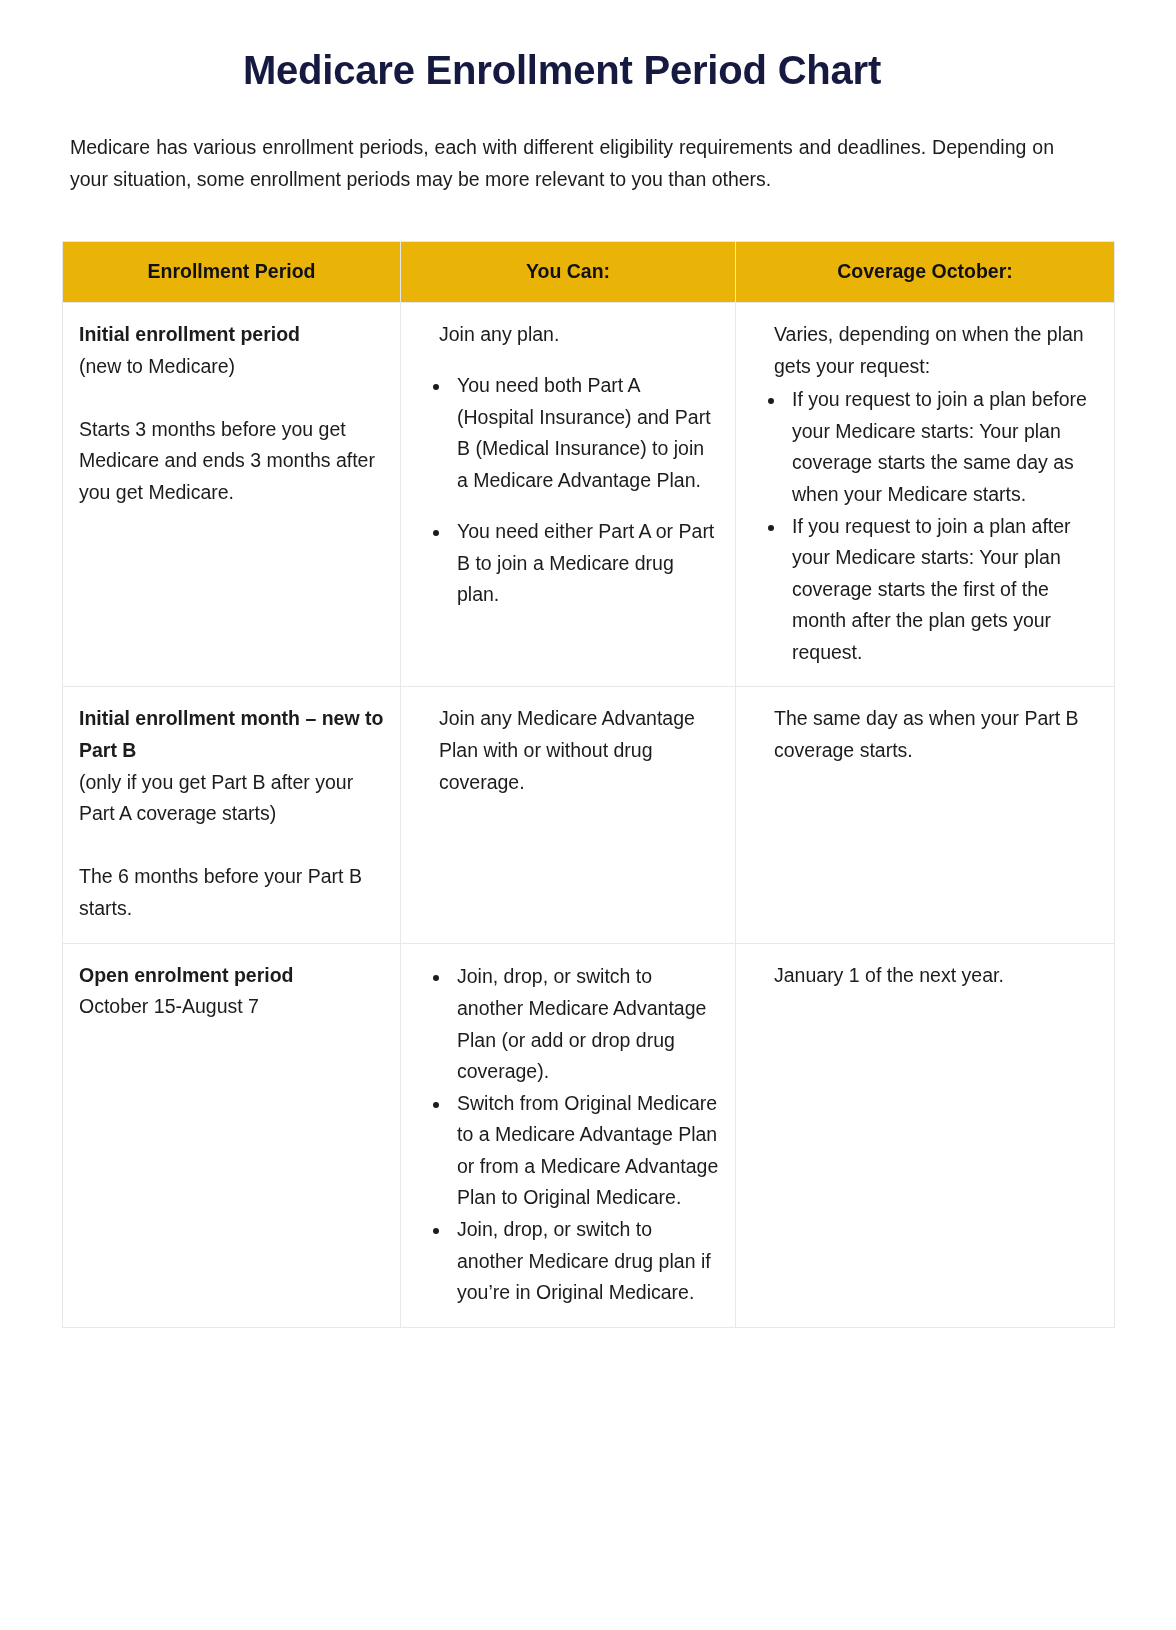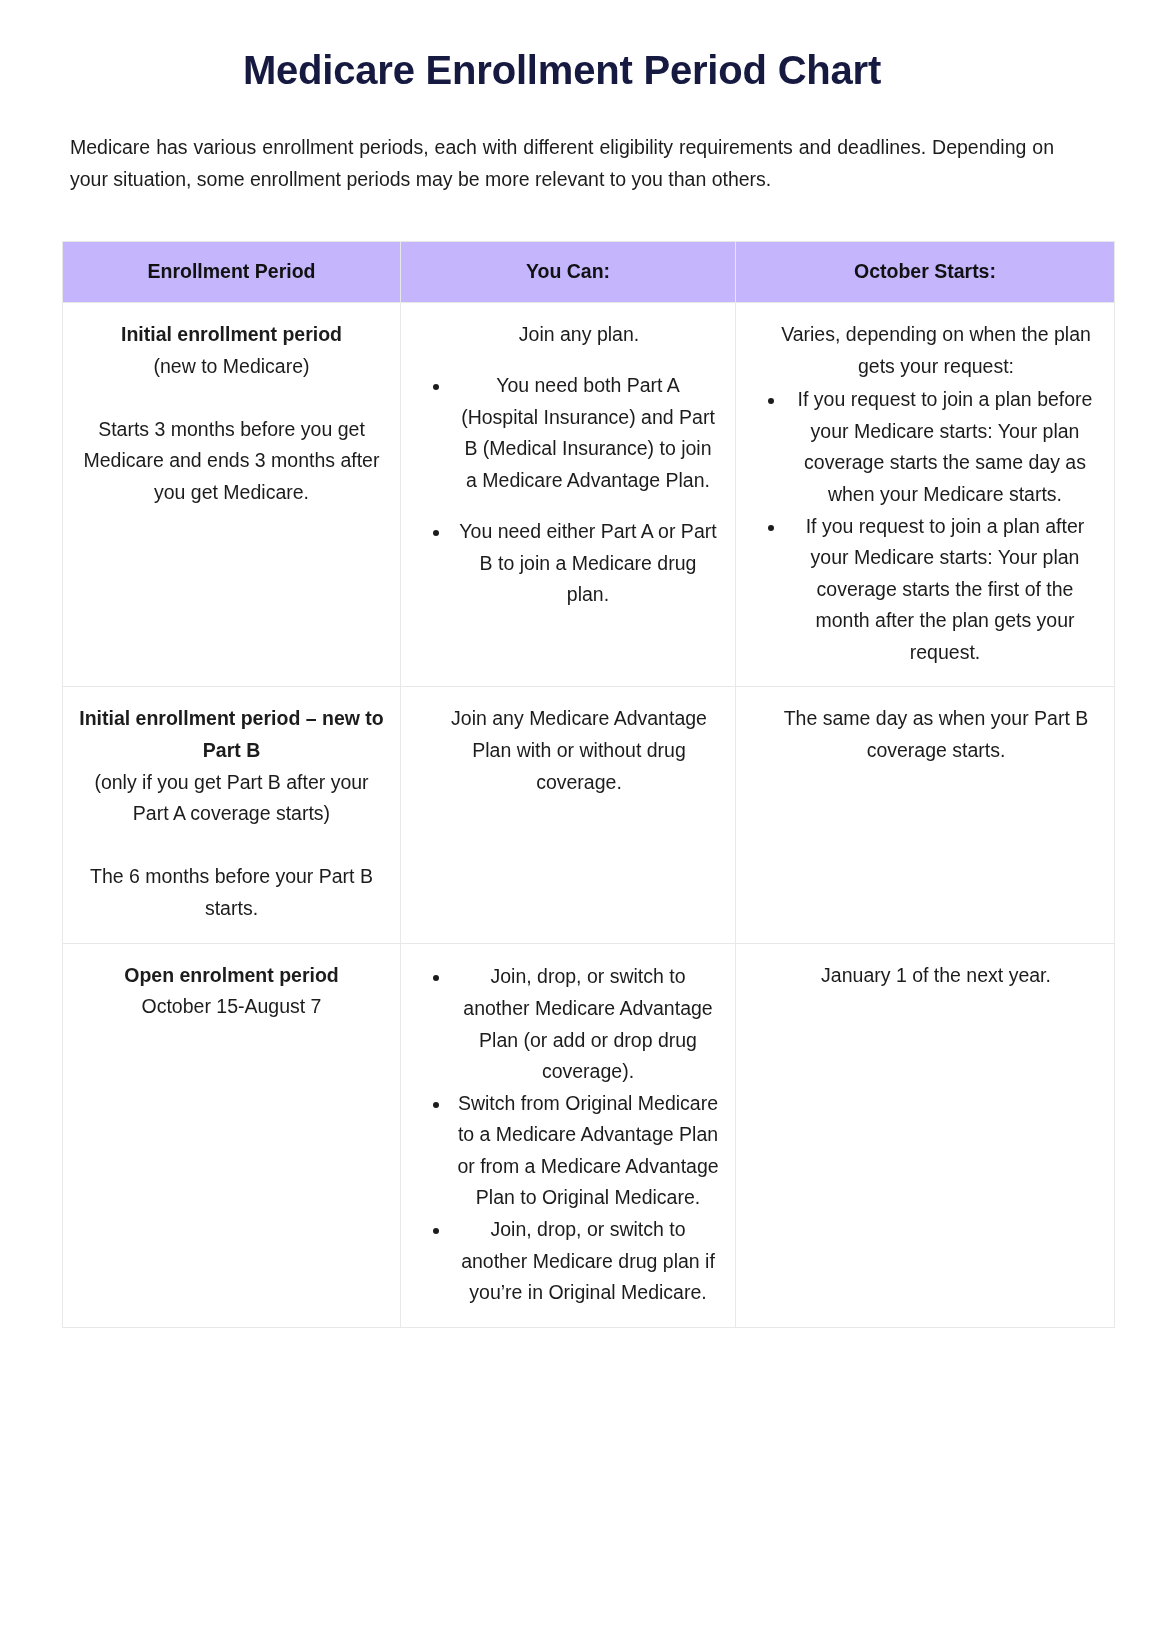--- a/index.html
+++ b/index.html
@@ -47,24 +47,23 @@
     background: #ffffff;
   }
   table.enrollment-table col.c1 { width: 338px; }
   table.enrollment-table col.c2 { width: 335px; }
   table.enrollment-table col.c3 { width: 379px; }
   table.enrollment-table th,
   table.enrollment-table td {
     border: 1px solid #e6e8ea;
     vertical-align: top;
     box-sizing: border-box;
-    text-align: center;
   }
   table.enrollment-table thead th {
-    background: #c4b5fd;
+    background: #eab308;
     text-align: center;
     font-size: 19.5px;
     font-weight: bold;
     color: #111111;
     padding: 18px 14px 19px 14px;
     vertical-align: middle;
   }
   table.enrollment-table tbody td {
     padding: 16px 16px 18px 16px;
     font-size: 19.5px;
@@ -105,21 +104,21 @@
   <table class="enrollment-table">
     <colgroup>
       <col class="c1">
         <col class="c2">
         <col class="c3">
     </colgroup>
     <thead>
       <tr>
         <th>Enrollment Period</th>
         <th>You Can:</th>
-        <th>October Starts:</th>
+        <th>Coverage October:</th>
       </tr>
     </thead>
     <tbody>
 
       <tr>
         <td class="row1-col1-pad">
           <span class="cell-line cell-strong">Initial enrollment period</span>
           <span class="cell-line">(new to Medicare)</span>
           <span class="cell-gap"></span>
           <span class="cell-line">Starts 3 months before you get Medicare and ends 3 months after you get Medicare.</span>
@@ -135,21 +134,21 @@
           <span class="lead-text">Varies, depending on when the plan gets your request:</span>
           <ul class="cell-list tight">
             <li>If you request to join a plan before your Medicare starts: Your plan coverage starts the same day as when your Medicare starts.</li>
             <li>If you request to join a plan after your Medicare starts: Your plan coverage starts the first of the month after the plan gets your request.</li>
           </ul>
         </td>
       </tr>
 
       <tr>
         <td>
-          <span class="cell-line cell-strong">Initial enrollment period – new to Part B</span>
+          <span class="cell-line cell-strong">Initial enrollment month – new to Part B</span>
           <span class="cell-line">(only if you get Part B after your Part A coverage starts)</span>
           <span class="cell-gap"></span>
           <span class="cell-line">The 6 months before your Part B starts.</span>
         </td>
         <td>
           <span class="lead-text">Join any Medicare Advantage Plan with or without drug coverage.</span>
         </td>
         <td>
           <span class="lead-text">The same day as when your Part B coverage starts.</span>
         </td>

